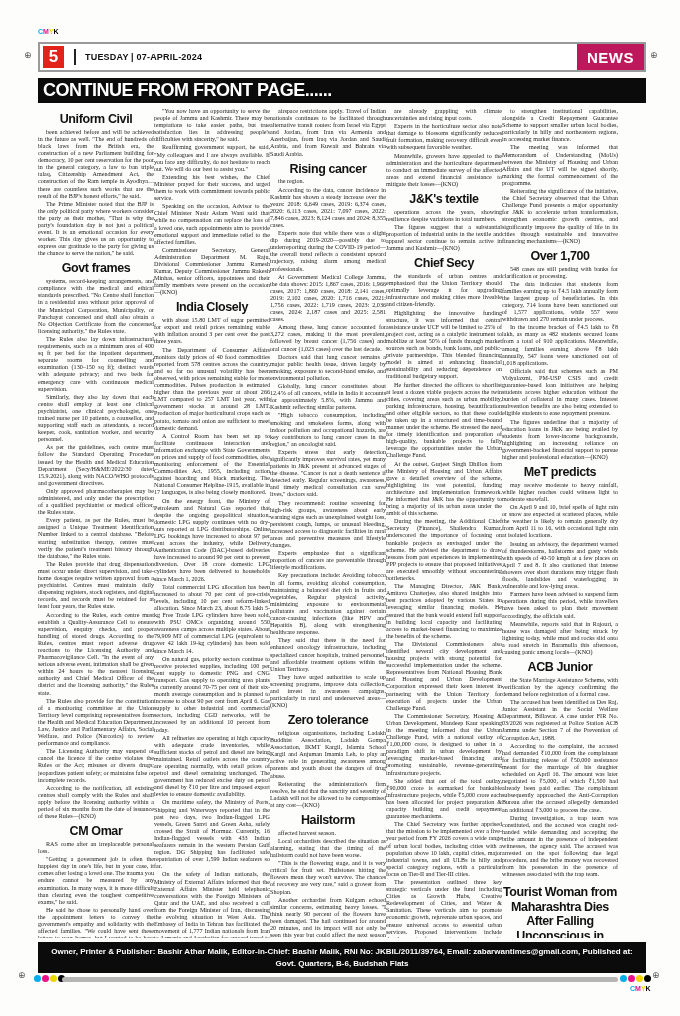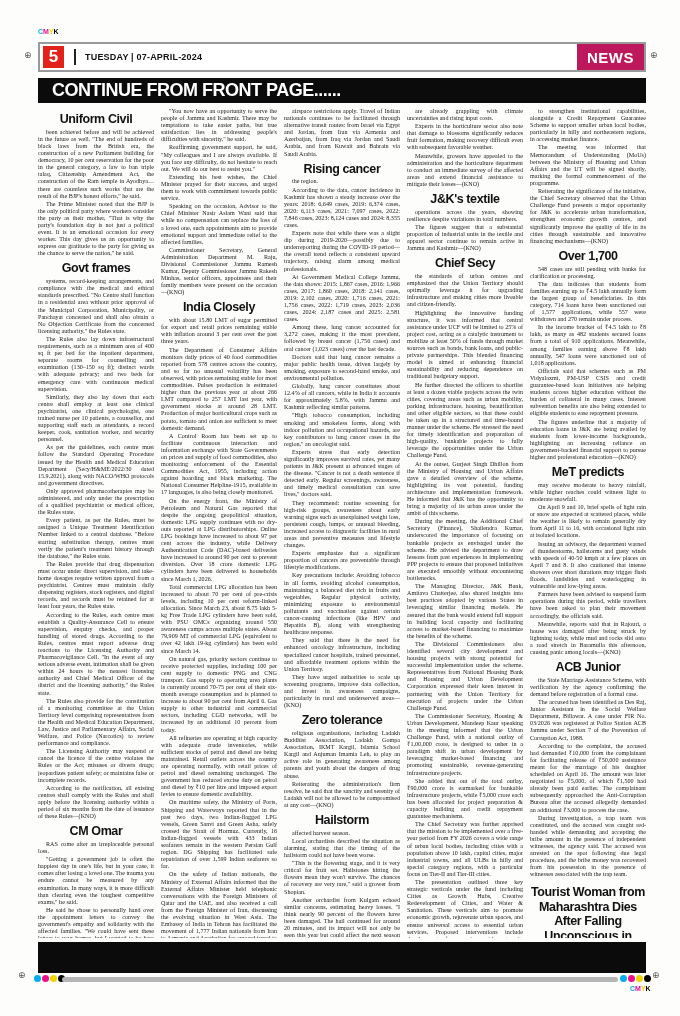--- a/index.html
+++ b/index.html
@@ -18,23 +18,23 @@
   .title{margin-left:6px;font-size:21px;letter-spacing:-0.5px;white-space:nowrap;}
   .title .w1{font-weight:bold;}
   .title .w2{font-weight:normal;margin-left:4px;}
   .mast-div{width:2px;height:16px;background:#222;margin:0 9px 0 10px;}
   .dateline{font-family:"Liberation Sans",sans-serif;font-weight:bold;font-size:9px;letter-spacing:0.2px;white-space:nowrap;}
   .newsbox{margin-left:auto;background:#be185d;color:#fff;font-family:"Liberation Sans",sans-serif;
            font-weight:bold;font-size:15px;height:100%;display:flex;align-items:center;padding:0 10px;letter-spacing:0.5px;}
   
   .banner{position:absolute;left:38px;top:78px;width:608px;height:25px;background:#0b0b0b;color:#fff;
           font-family:"Liberation Sans",sans-serif;font-weight:bold;font-size:18px;line-height:25px;
-          padding-left:14px;box-sizing:border-box;letter-spacing:-0.5px;}
-  
-  .cols{position:absolute;left:38px;top:108px;width:608px;height:830px;display:flex;gap:7px;}
+          padding-left:5px;box-sizing:border-box;letter-spacing:-0.5px;}
+  
+  .cols{position:absolute;left:38px;top:108px;width:608px;height:830px;display:flex;}
   .col{width:116px;height:830px;overflow:hidden;}
   .headline{font-family:"Liberation Sans",sans-serif;font-weight:bold;font-size:12.5px;line-height:1.02;
             text-align:center;margin:5px 0 3px;letter-spacing:-0.4px;}
   .headline-big{font-size:12.5px;line-height:1.15;margin:7px 0 4px;}
   .para{font-size:6.1px;line-height:7.1px;text-align:justify;text-indent:8px;margin:0 0 1px;color:#1a1a1a;}
   
   .footer{position:absolute;left:38px;top:942px;width:608px;height:31px;background:#0b0b0b;color:#fff;
           font-family:"Liberation Sans",sans-serif;font-weight:bold;font-size:8px;line-height:12px;
           display:flex;flex-direction:column;justify-content:center;text-align:center;box-sizing:border-box;padding:0 8px;}
   .pressbar{position:absolute;left:62px;top:977px;width:556px;height:5px;background:#b5b5b5;border-radius:3px;}
@@ -167,20 +167,21 @@
         <div class="headline">ACB Junior</div>
         <div class="para">the State Marriage Assistance Scheme, with verification by the agency confirming the demand before registration of a formal case.</div>
         <div class="para">The accused has been identified as Des Raj, Junior Assistant in the Social Welfare Department, Billawar. A case under FIR No. 03/2026 was registered at Police Station ACB Jammu under Section 7 of the Prevention of Corruption Act, 1988.</div>
         <div class="para">According to the complaint, the accused had demanded ₹10,000 from the complainant for facilitating release of ₹50,000 assistance meant for the marriage of his daughter scheduled on April 16. The amount was later negotiated to ₹5,000, of which ₹1,500 had already been paid earlier. The complainant subsequently approached the Anti-Corruption Bureau after the accused allegedly demanded an additional ₹3,000 to process the case.</div>
         <div class="para">During investigation, a trap team was constituted, and the accused was caught red-handed while demanding and accepting the bribe amount in the presence of independent witnesses, the agency said. The accused was arrested on the spot following due legal procedure, and the bribe money was recovered from his possession in the presence of witnesses associated with the trap team.</div>
         <div class="headline headline-big">Tourist Woman from Maharashtra Dies After Falling Unconscious in Srinagar Hotel</div>
       </div>
   </div>
 
   <div class="footer">
+    <div>Owner, Printer &amp; Publisher: Bashir Athar Malik, Editor-in-Chief: Bashir Malik,  RNI No: JKBIL/2011/39764, Email: zabarwantimes@gmail.com, Published at: Govt. Quarters, B-6, Budshah Flats</div>
   </div>
 
   <div class="dots dots-l">
     <div class="dot d-c"></div>
     <div class="dot d-m"></div>
     <div class="dot d-y"></div>
     <div class="dot d-k"></div>
   </div>
   <div class="pressbar"></div>
   <div class="dots dots-r">

